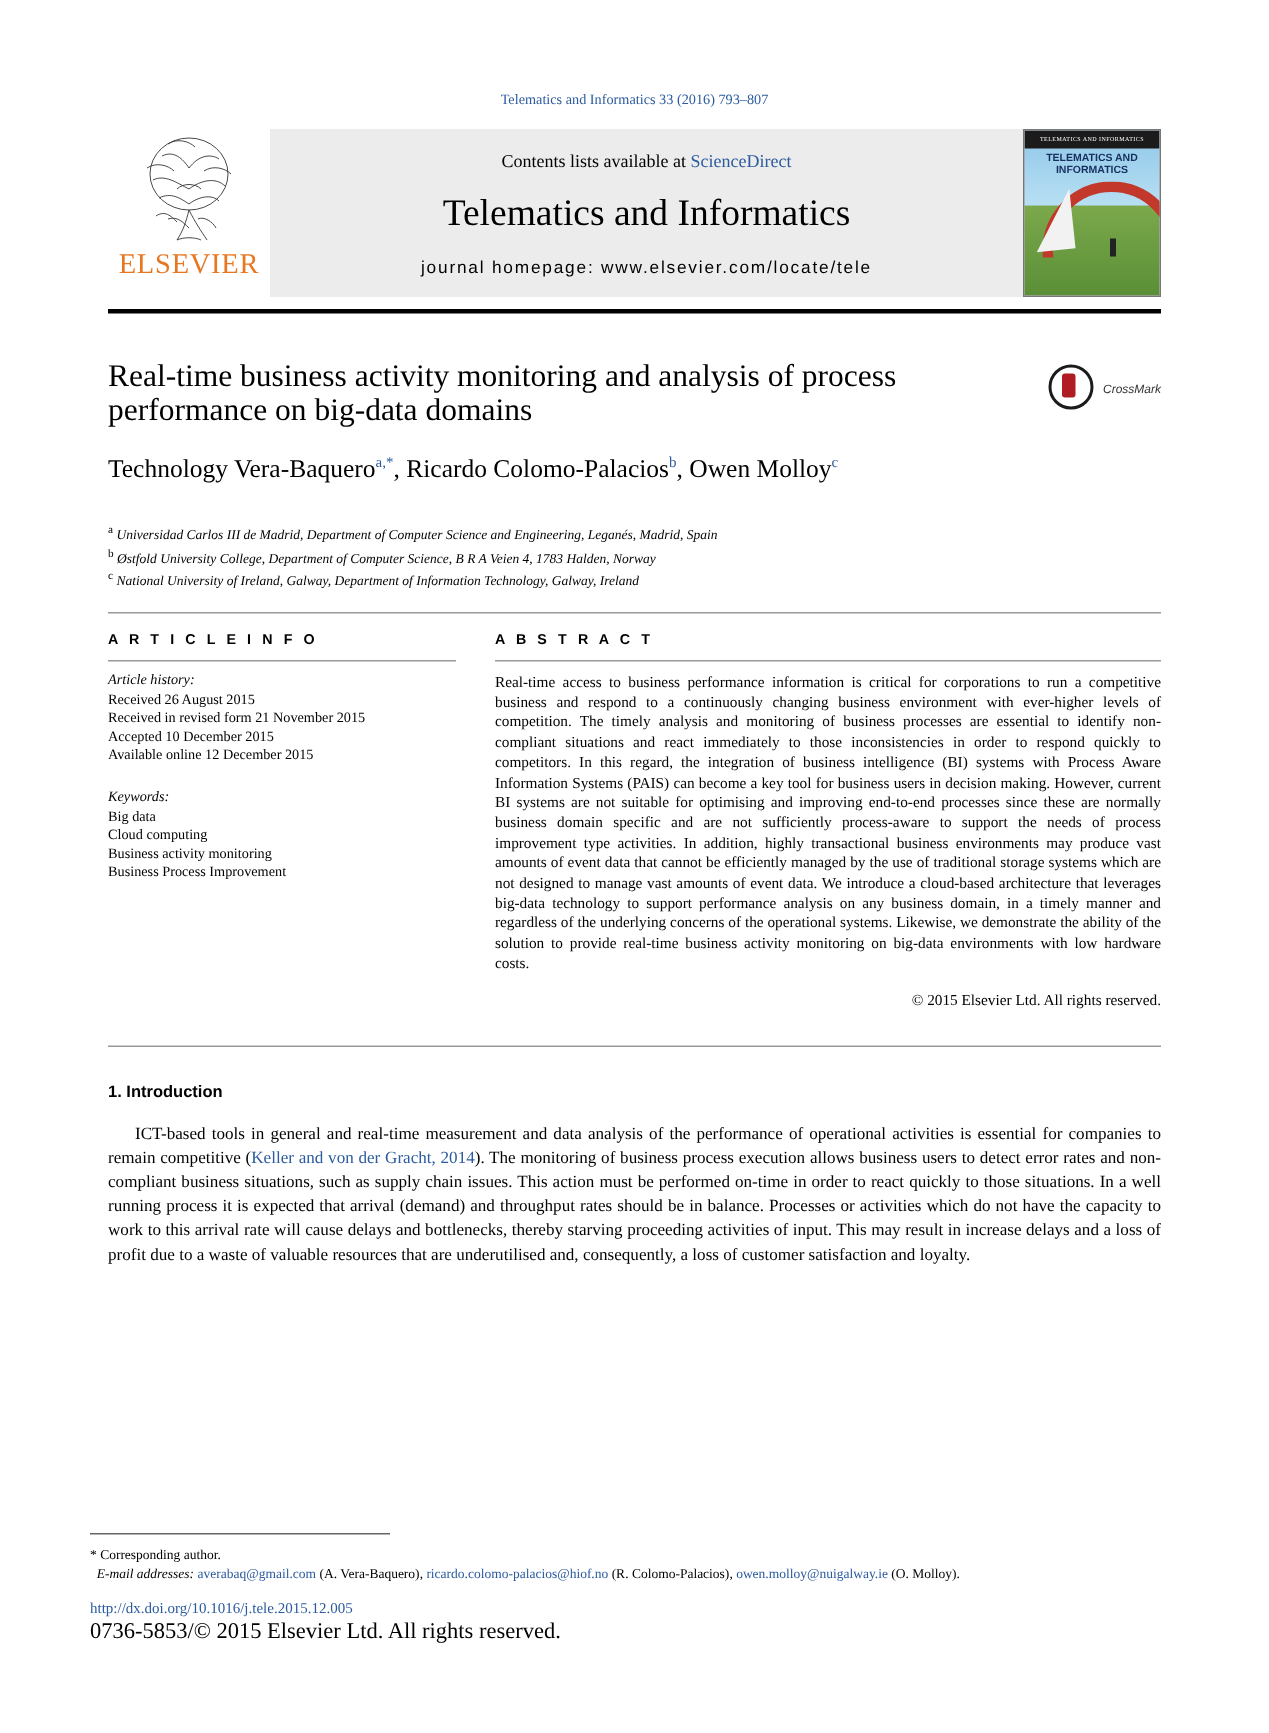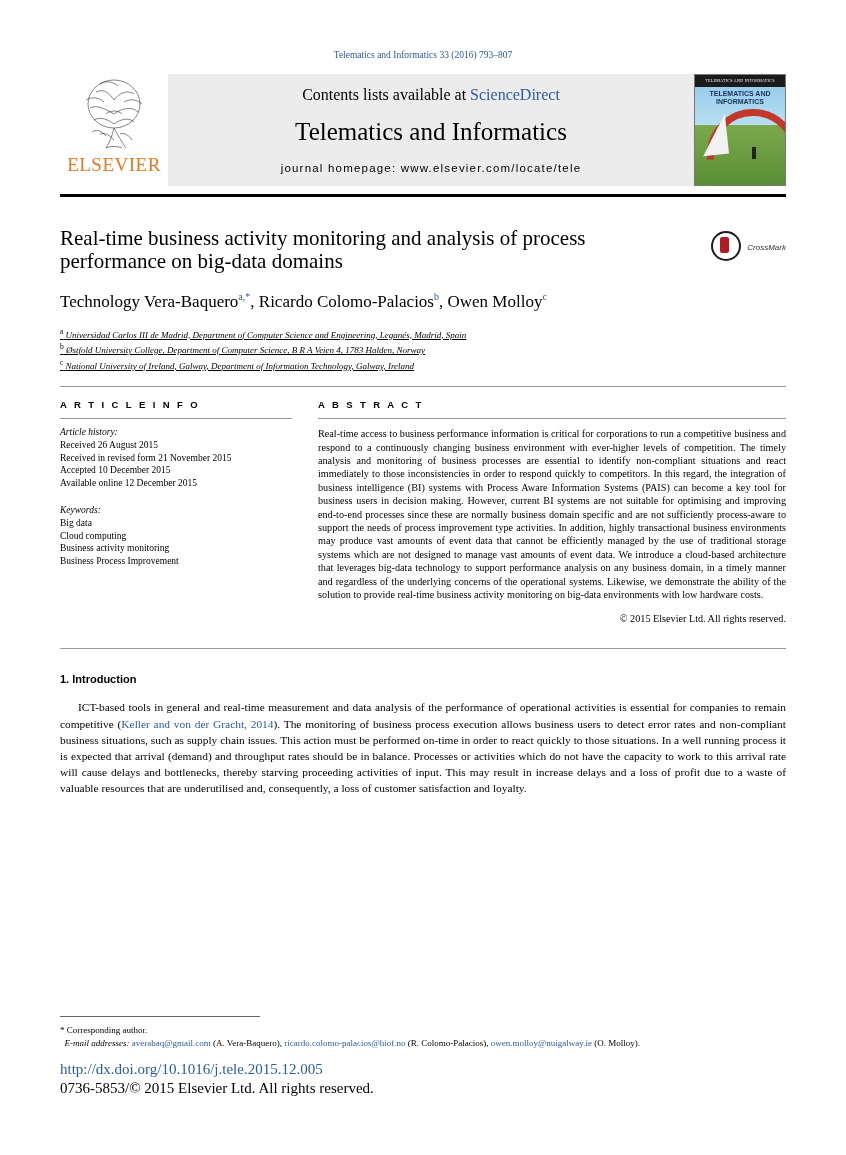--- a/index.html
+++ b/index.html
@@ -12,21 +12,21 @@
     background: #ffffff;
     font-family: "Liberation Serif", serif;
     color: #000000;
     position: relative;
     overflow: hidden;
   }
   .page {
     position: relative;
     width: 846px;
     height: 1155px;
-    padding: 0;
+    padding: 12px;
     box-sizing: border-box;
   }
   .journal-ref {
     text-align: center;
     font-size: 9.5px;
     color: #2b5b9e;
     font-family: "Liberation Serif", serif;
     padding-top: 50px;
   }
   .masthead {
@@ -58,21 +58,21 @@
   .masthead-center {
     flex: 1;
     background: #ececec;
     display: flex;
     flex-direction: column;
     align-items: center;
     justify-content: center;
     padding: 6px 0;
   }
   .contents-line {
-    font-size: 16px;
+    font-size: 12px;
     font-family: "Liberation Serif", serif;
   }
   .contents-line .sd {
     color: #2b5b9e;
   }
   .journal-title {
     font-size: 25px;
     font-family: "Liberation Serif", serif;
     margin: 14px 0 16px 0;
   }
@@ -186,26 +186,25 @@
   .authors {
     margin: 18px 60px 0 60px;
     font-size: 17px;
     font-family: "Liberation Serif", serif;
   }
   .authors sup {
     font-size: 10px;
     color: #2b5b9e;
   }
   .affiliations {
-    margin: 14px 60px 0 60px;
+    margin: 24px 60px 0 60px;
     font-size: 9px;
     font-style: italic;
     line-height: 12.5px;
     font-family: "Liberation Serif", serif;
-    text-decoration: underline;
   }
   .affiliations sup {
     font-style: normal;
     font-size: 7.5px;
   }
   .rule-thin {
     margin: 14px 60px 0 60px;
     border-top: 1px solid #999;
   }
   .info-abstract {
@@ -290,21 +289,21 @@
     line-height: 12.5px;
     font-family: "Liberation Serif", serif;
   }
   .footer-line .em {
     font-style: italic;
   }
   .footer-bottom {
     margin-top: 12px;
   }
   .doi {
-    font-size: 15px;
+    font-size: 10px;
     color: #2b5b9e;
   }
   .issn {
     font-size: 15px;
     margin-top: 2px;
   }
   .tree-svg { display:block; }
 </style>
 </head>
 <body>

